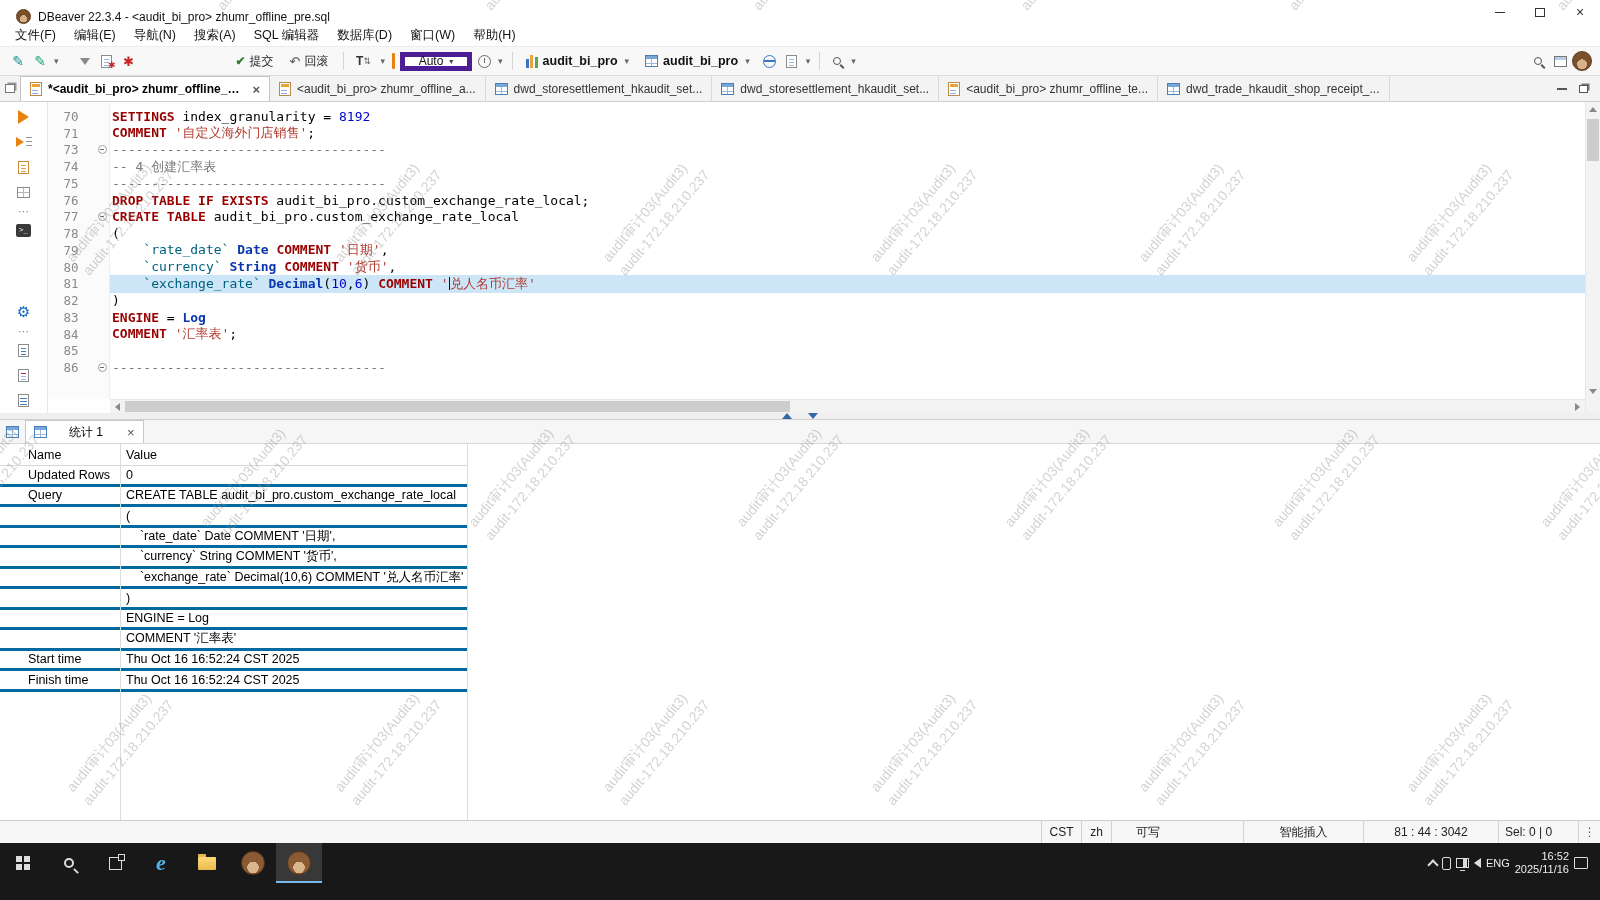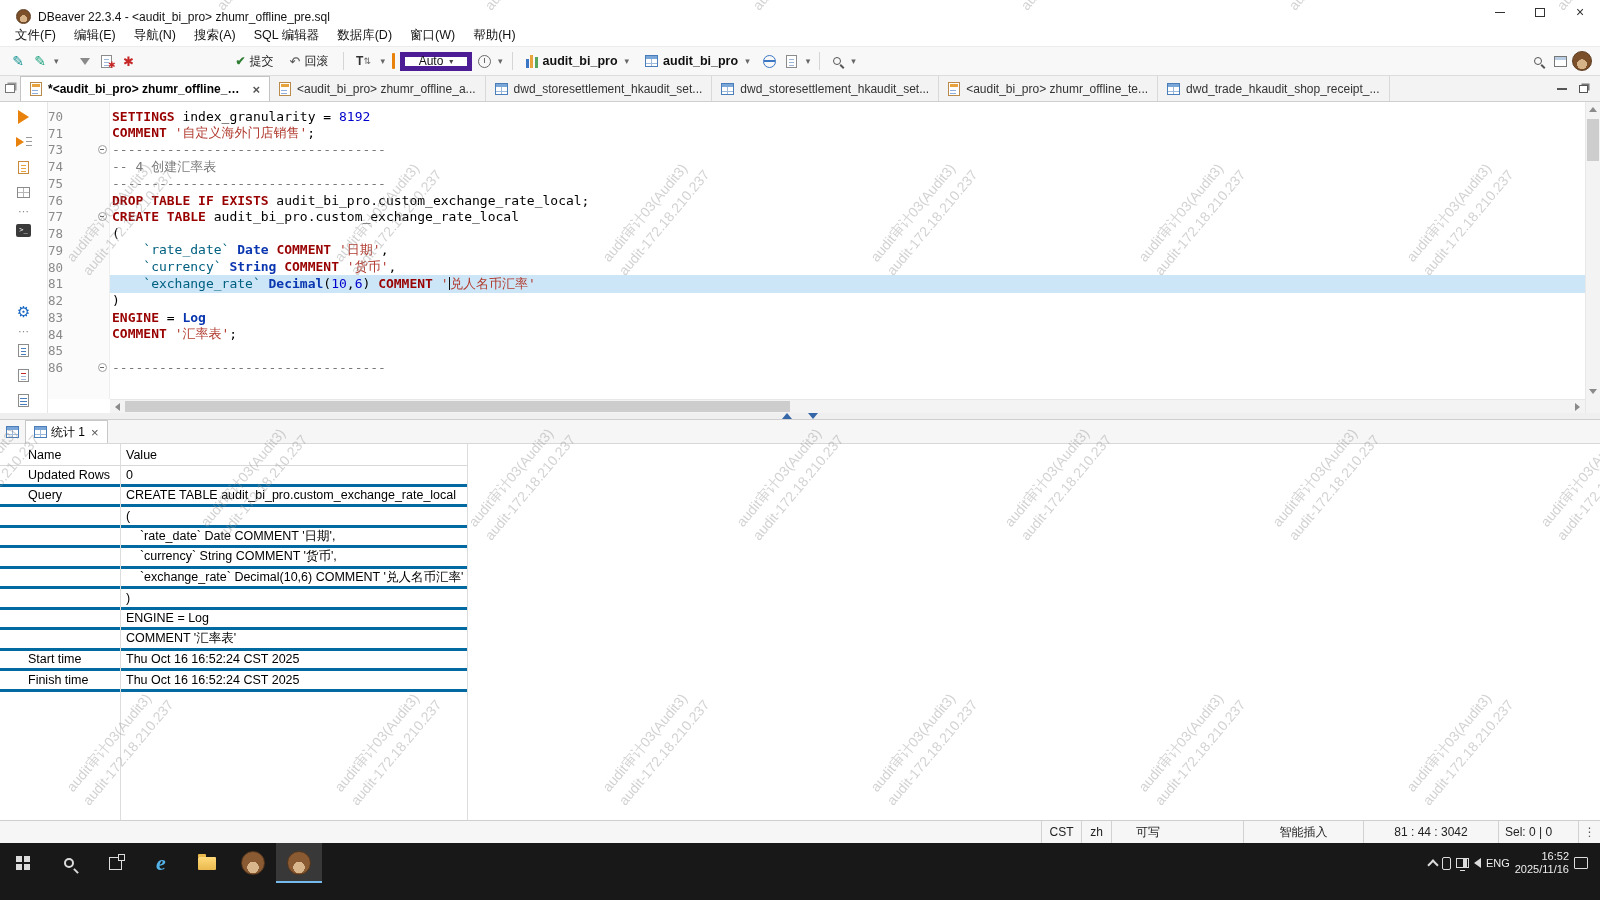--- a/index.html
+++ b/index.html
@@ -91,21 +91,21 @@
 .tri-orange{width:0;height:0;border-left:11px solid #e8820c;border-top:7px solid transparent;border-bottom:7px solid transparent}
 .tri-orange.small{border-left-width:8px;border-top-width:5px;border-bottom-width:5px}
 .scriptlines{width:6px;height:10px;margin-left:2px;background:linear-gradient(#9a9a9a 0 1.5px,rgba(0,0,0,0) 1.5px 4px,#9a9a9a 4px 5.5px,rgba(0,0,0,0) 5.5px 8px,#9a9a9a 8px 9.5px,rgba(0,0,0,0) 9.5px)}
 .gridico{width:13px;height:11px;border:1px solid #8a8a8a;background:linear-gradient(90deg,rgba(0,0,0,0) 0 5px,#b5b5b5 5px 6px,rgba(0,0,0,0) 6px),linear-gradient(rgba(0,0,0,0) 0 4px,#b5b5b5 4px 5px,rgba(0,0,0,0) 5px)}
 .term{width:15px;height:13px;background:#3a3a3a;color:#fff;font-size:7px;font-family:"DejaVu Sans Mono",monospace;display:flex;align-items:center;justify-content:center;border-radius:2px}
 .gear{color:#1565c0;font-size:15px}
 .editor-main{flex:1;position:relative;overflow:hidden}
 .gutter-bg{position:absolute;left:0;top:0;bottom:14px;width:62px;background:#fbfbfb;border-right:1px solid #eeeeee}
 .editor-lines{position:absolute;left:0;right:0;top:0;bottom:14px;padding-top:6px;font-family:"DejaVu Sans Mono","Liberation Mono",monospace;font-size:13px;overflow:hidden}
 .code-line{display:flex;height:16.75px;align-items:center}
-.gutter-num{width:46px;text-align:left;color:#8a8a8a;font-size:12.5px;flex:0 0 auto}
+.gutter-num{width:46px;text-align:center;color:#8a8a8a;font-size:12.5px;flex:0 0 auto}
 .fold-col{width:16px;display:flex;align-items:center;justify-content:center;flex:0 0 auto}
 .fold-marker{width:9px;height:9px;border:1px solid #a0a0a0;border-radius:50%;background:#fff;position:relative}
 .fold-marker::after{content:"";position:absolute;left:1.5px;right:1.5px;top:3px;height:1px;background:#666}
 .code-text{flex:1;white-space:pre;padding-left:2px}
 .code-line.current .code-text{background:#cde6f7}
 .tk-k{color:#990000;font-weight:bold}
 .tk-i{color:#000}
 .tk-s{color:#b03a2e}
 .tk-c{color:#7a7a7a}
 .tk-n{color:#0000cc}
@@ -129,21 +129,21 @@
 
 
 .splitter{height:7px;flex:0 0 auto;background:#efefef;border-bottom:1px solid #cfcfcf;display:flex;align-items:center;justify-content:center;gap:16px}
 .sash-up{width:0;height:0;border-left:5px solid transparent;border-right:5px solid transparent;border-bottom:6px solid #3566a8}
 .sash-dn{width:0;height:0;border-left:5px solid transparent;border-right:5px solid transparent;border-top:6px solid #3566a8}
 
 
 .results{flex:1;display:flex;flex-direction:column;background:#fff;min-height:0}
 .results-tabbar{height:24px;flex:0 0 auto;display:flex;align-items:flex-end;background:#f6f6f6;border-bottom:1px solid #d8d8d8;padding-left:3px;gap:4px}
 .rt-left{width:18px;height:23px;display:flex;align-items:center;justify-content:center}
-.rtab{display:flex;align-items:center;gap:4px;background:#fff;border:1px solid #c8c8c8;border-bottom:none;height:23px;padding:0 8px;font-size:12px;color:#000}
+.rtab{display:flex;align-items:center;gap:22px;background:#fff;border:1px solid #c8c8c8;border-bottom:none;height:23px;padding:0 8px;font-size:12px;color:#000}
 .rtab-close{color:#555;font-size:13px;margin-left:2px}
 .results-table{flex:1;position:relative;font-size:12.5px;overflow:hidden;background:#fff}
 .vline{position:absolute;top:0;bottom:0;width:1px;background:#dcdcdc}
 .v1{left:120px}.v2{left:467px}
 .rheader{height:22px;display:flex;align-items:center;border-bottom:1px solid #d8d8d8;width:467px}
 .rrow{height:20.5px;display:flex;align-items:center;border-bottom:3px solid #0369a1;width:467px}
 .cname{width:120px;padding-left:28px;flex:0 0 auto;color:#000;white-space:nowrap;overflow:hidden}
 .cvalue{padding-left:6px;white-space:pre;color:#000;overflow:hidden}
 
 

